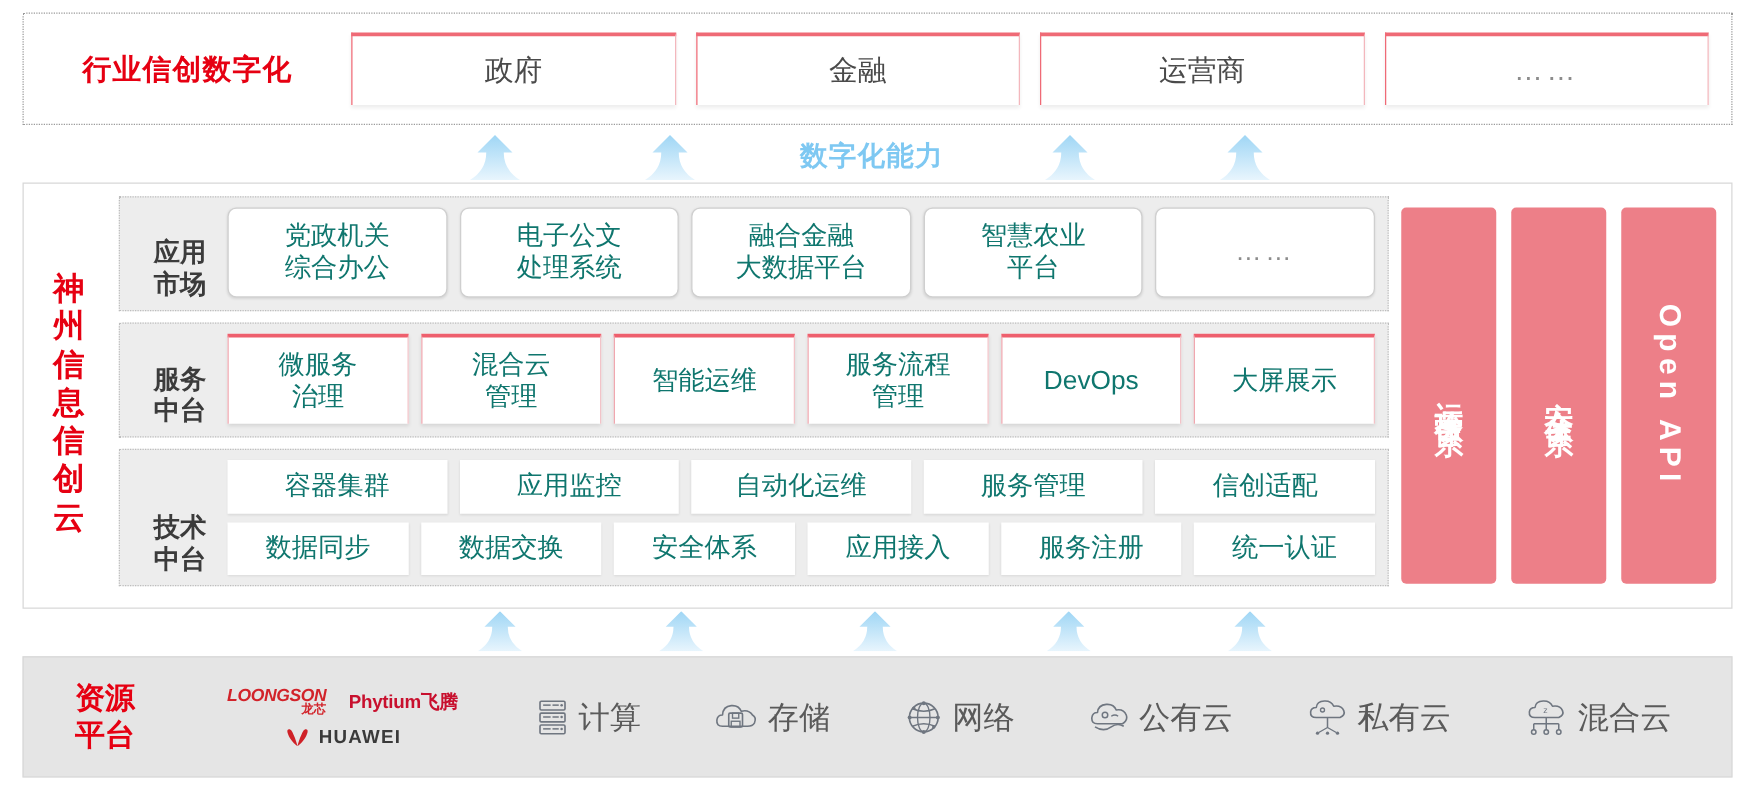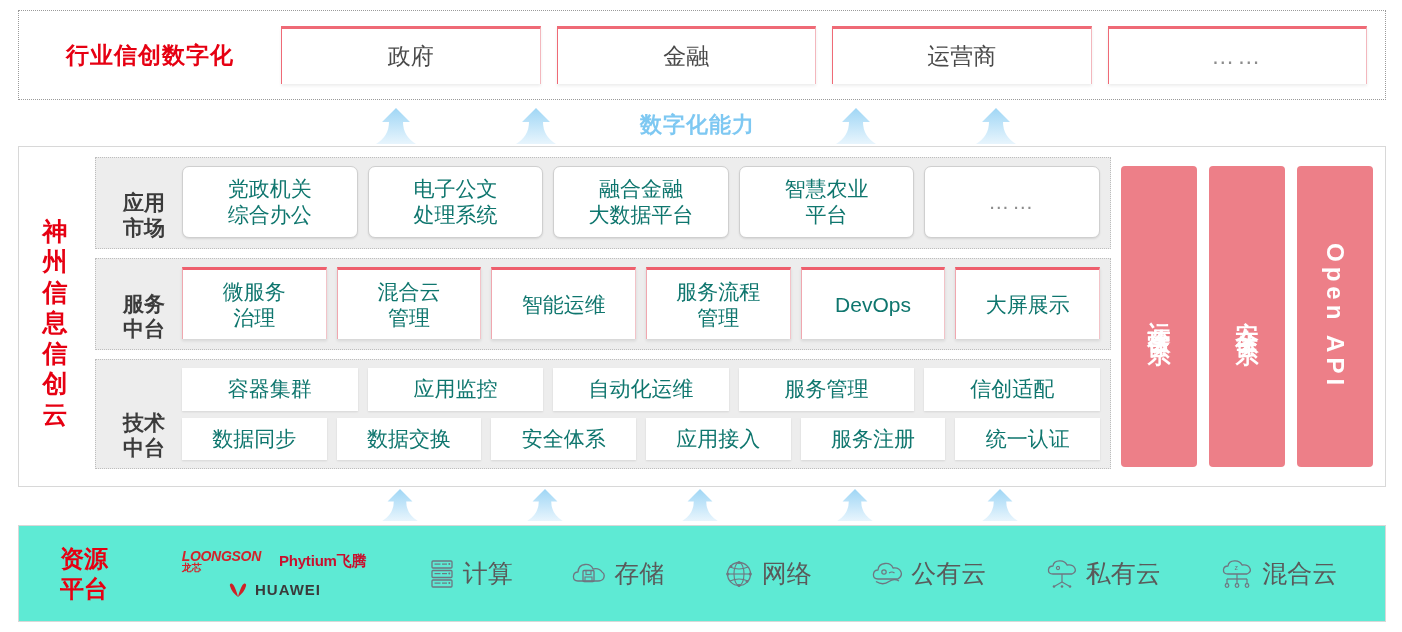--- a/index.html
+++ b/index.html
@@ -211,21 +211,21 @@
     left: 0; top: 489px;
     width: 1402px; height: 36px;
   }
 
   
   .res-panel {
     position: absolute;
     left: 18px; top: 525px;
     width: 1368px; height: 97px;
     border: 1px solid #d8d8d8;
-    background: #5eead4;
+    background: #e5e5e5;
     display: flex;
     align-items: center;
   }
   .res-title {
     width: 130px;
     text-align: center;
     color: #e60012;
     font-size: 24px;
     font-weight: bold;
     line-height: 1.25;
@@ -234,21 +234,21 @@
 
   .vendor-logos {
     width: 250px;
     display: flex;
     flex-direction: column;
     align-items: center;
     gap: 8px;
   }
   .vendor-row { display:flex; align-items:center; gap: 18px; }
   .logo-loongson {
-    display:flex; flex-direction:column; align-items:flex-start; line-height:1;
+    display:flex; flex-direction:column; align-items:flex-end; line-height:1;
   }
   .logo-loongson .lg-en {
     color:#d2232a; font-size:14px; font-weight:bold; font-style:italic; letter-spacing:-0.3px;
   }
   .logo-loongson .lg-cn { color:#d2232a; font-size:10px; font-weight:bold; }
   .logo-phytium { color:#c8102e; font-size:15px; font-weight:bold; letter-spacing:-0.2px; }
   .logo-huawei { display:flex; align-items:center; gap:6px; }
   .logo-huawei .hw-txt { color:#3a3a3a; font-size:15px; font-weight:bold; letter-spacing:1px; }
 
   .res-items {

